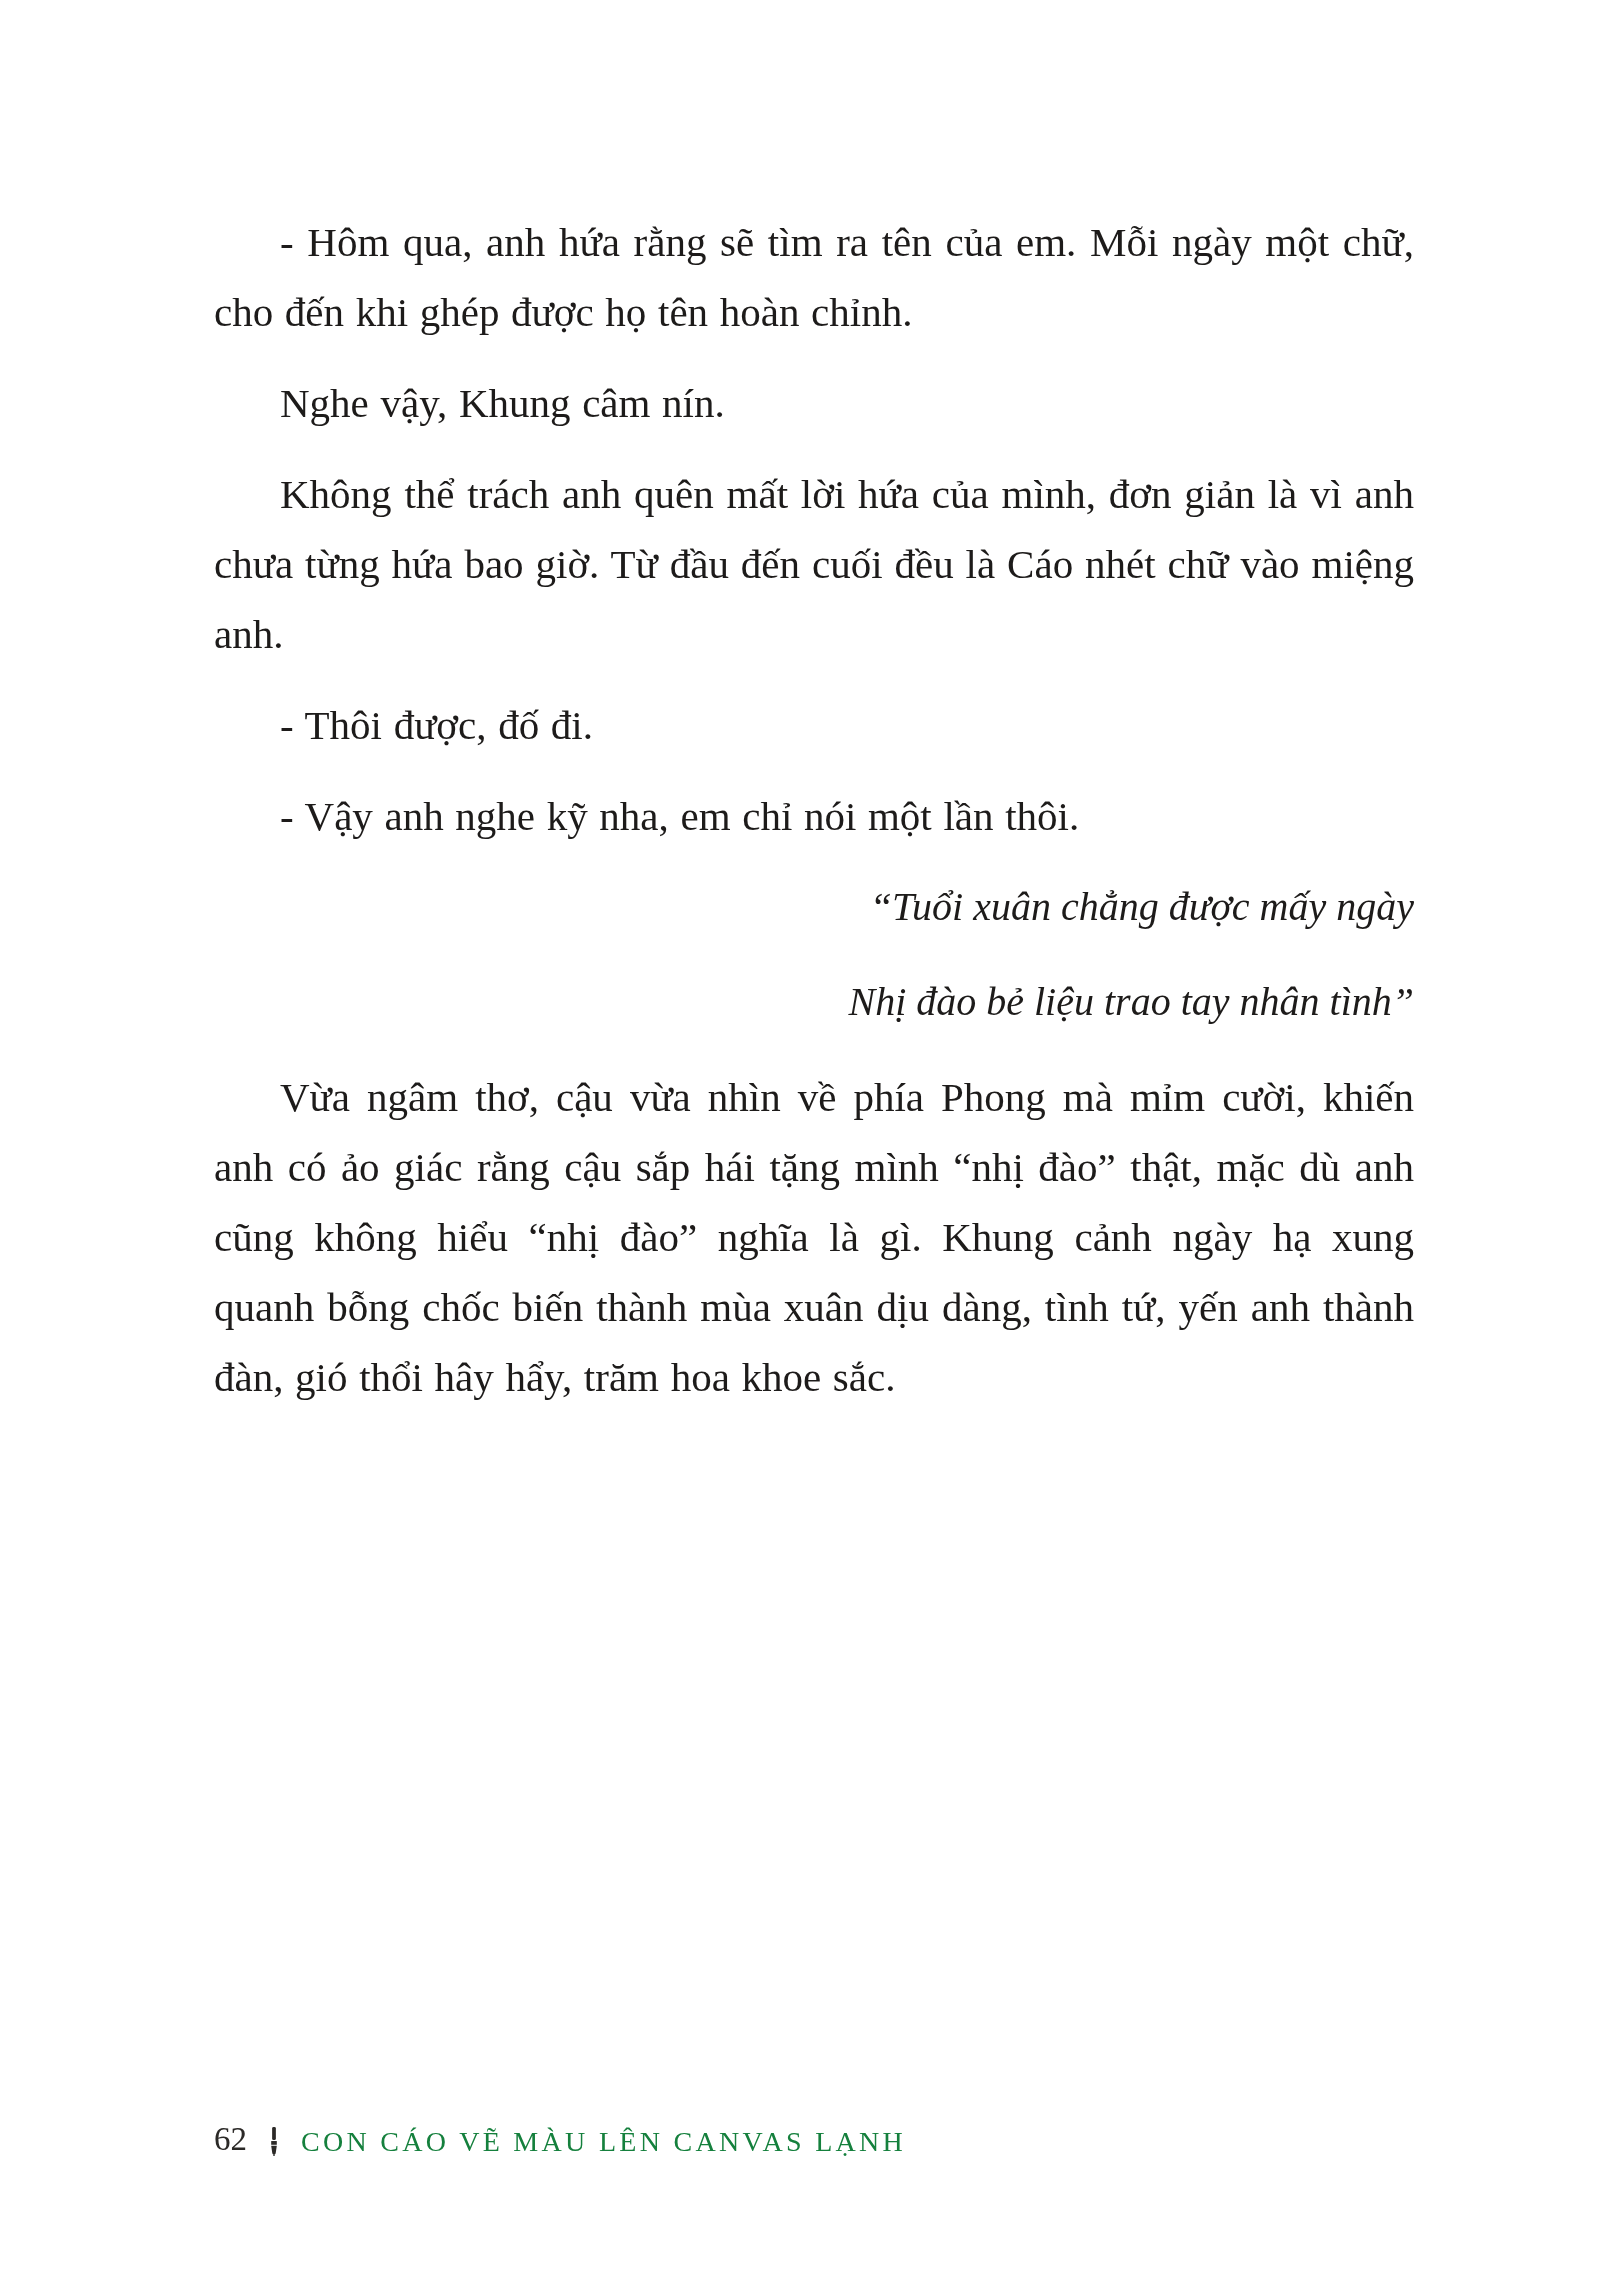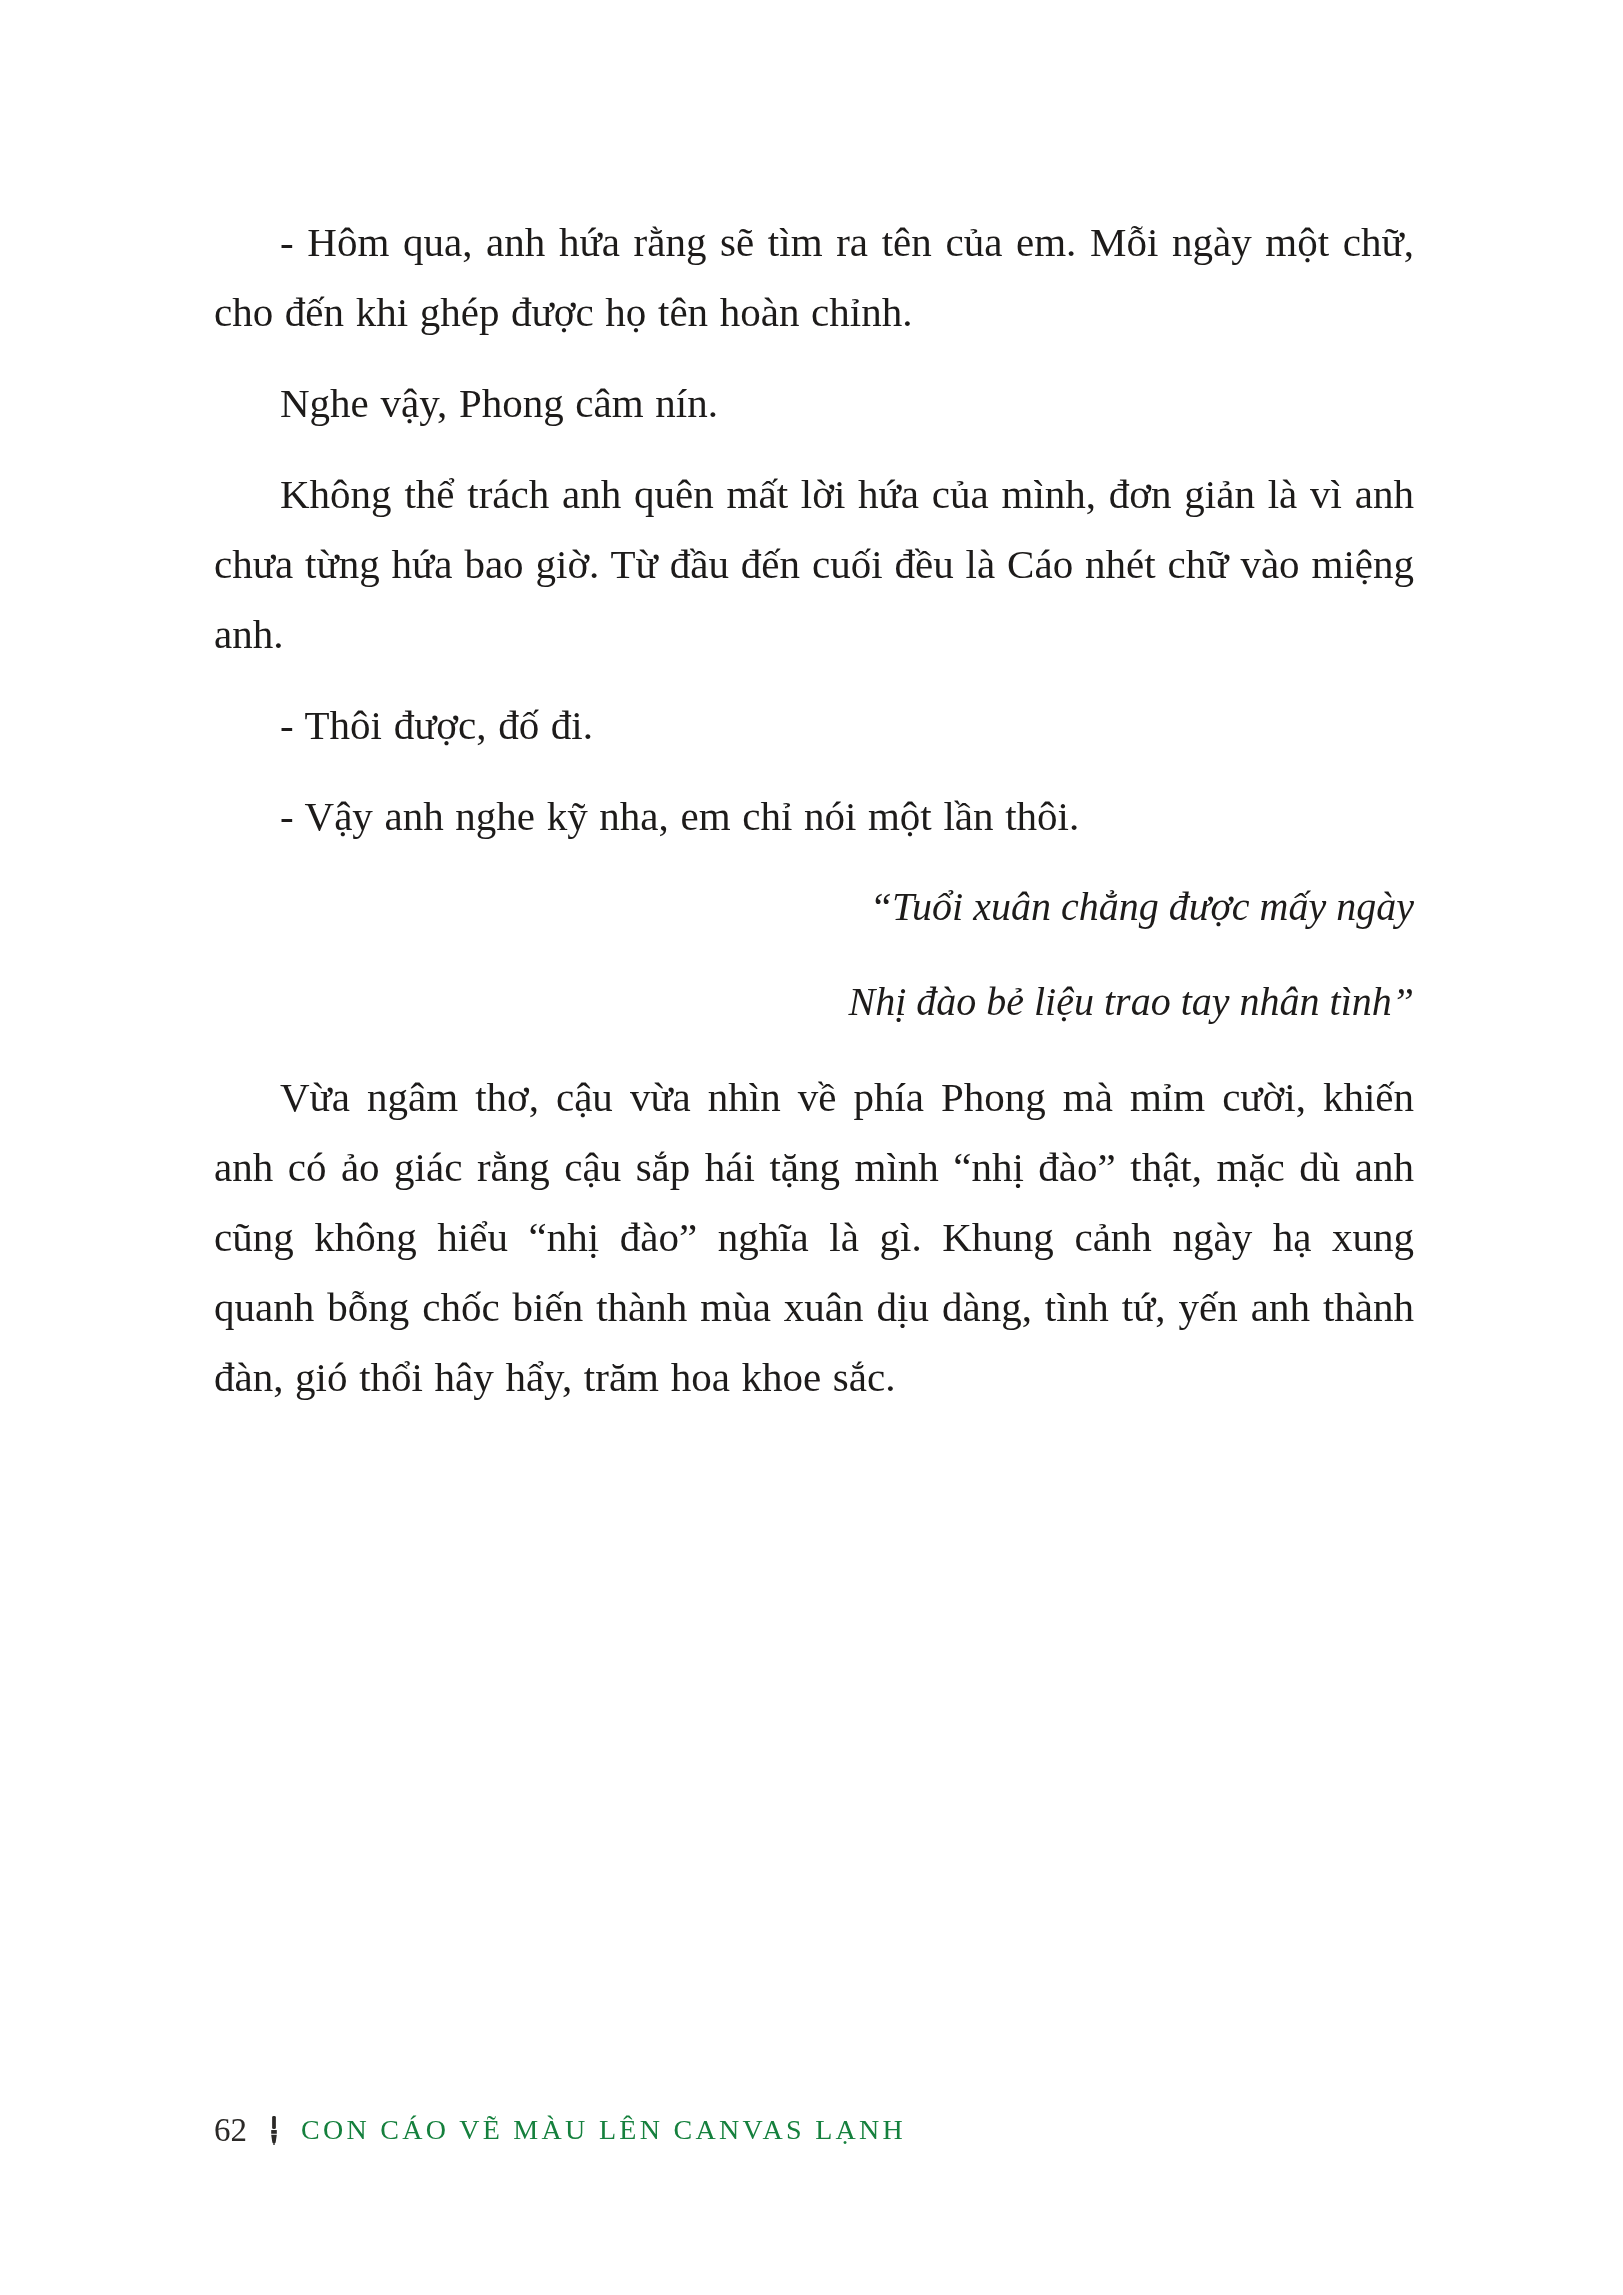--- a/index.html
+++ b/index.html
@@ -42,21 +42,21 @@
     text-align: right;
     font-style: italic;
     text-indent: 0;
   }
   .footer {
     position: absolute;
     left: 214px;
     top: 2104px;
     height: 52px;
     display: flex;
-    align-items: center;
+    align-items: flex-end;
     gap: 19px;
   }
   .page-number {
     font-size: 33px;
     color: #2b2927;
     line-height: 1;
   }
   .brush-icon {
     display: inline-flex;
     align-items: center;
@@ -68,21 +68,21 @@
     line-height: 1;
   }
 </style>
 </head>
 <body>
 
 <div class="page">
 
   <div class="text-block">
     <p class="para">- Hôm qua, anh hứa rằng sẽ tìm ra tên của em. Mỗi ngày một chữ, cho đến khi ghép được họ tên hoàn chỉnh.</p>
-    <p class="para">Nghe vậy, Phong câm nín.</p>
+    <p class="para">Nghe vậy, Khung câm nín.</p>
     <p class="para">Không thể trách anh quên mất lời hứa của mình, đơn giản là vì anh chưa từng hứa bao giờ. Từ đầu đến cuối đều là Cáo nhét chữ vào miệng anh.</p>
     <p class="para">- Thôi được, đố đi.</p>
     <p class="para">- Vậy anh nghe kỹ nha, em chỉ nói một lần thôi.</p>
     <p class="poem">“Tuổi xuân chẳng được mấy ngày</p>
     <p class="poem">Nhị đào bẻ liệu trao tay nhân tình”</p>
     <p class="para">Vừa ngâm thơ, cậu vừa nhìn về phía Phong mà mỉm cười, khiến anh có ảo giác rằng cậu sắp hái tặng mình “nhị đào” thật, mặc dù anh cũng không hiểu “nhị đào” nghĩa là gì. Khung cảnh ngày hạ xung quanh bỗng chốc biến thành mùa xuân dịu dàng, tình tứ, yến anh thành đàn, gió thổi hây hẩy, trăm hoa khoe sắc.</p>
   </div>
 
   <div class="footer">
     <span class="page-number">62</span>

